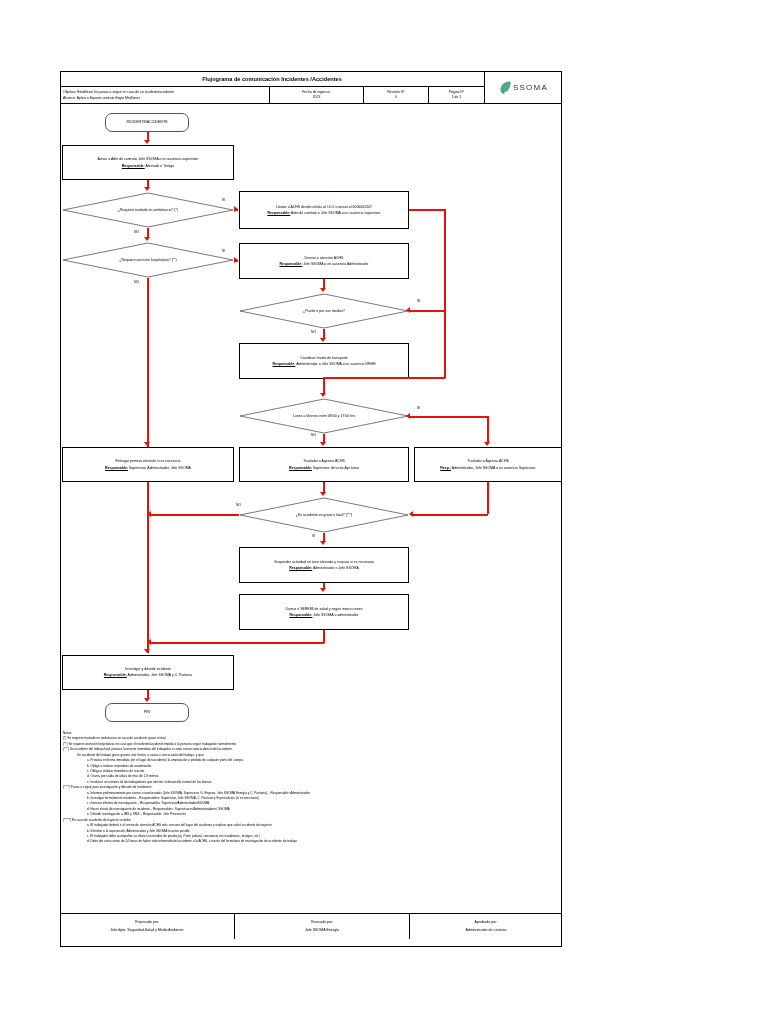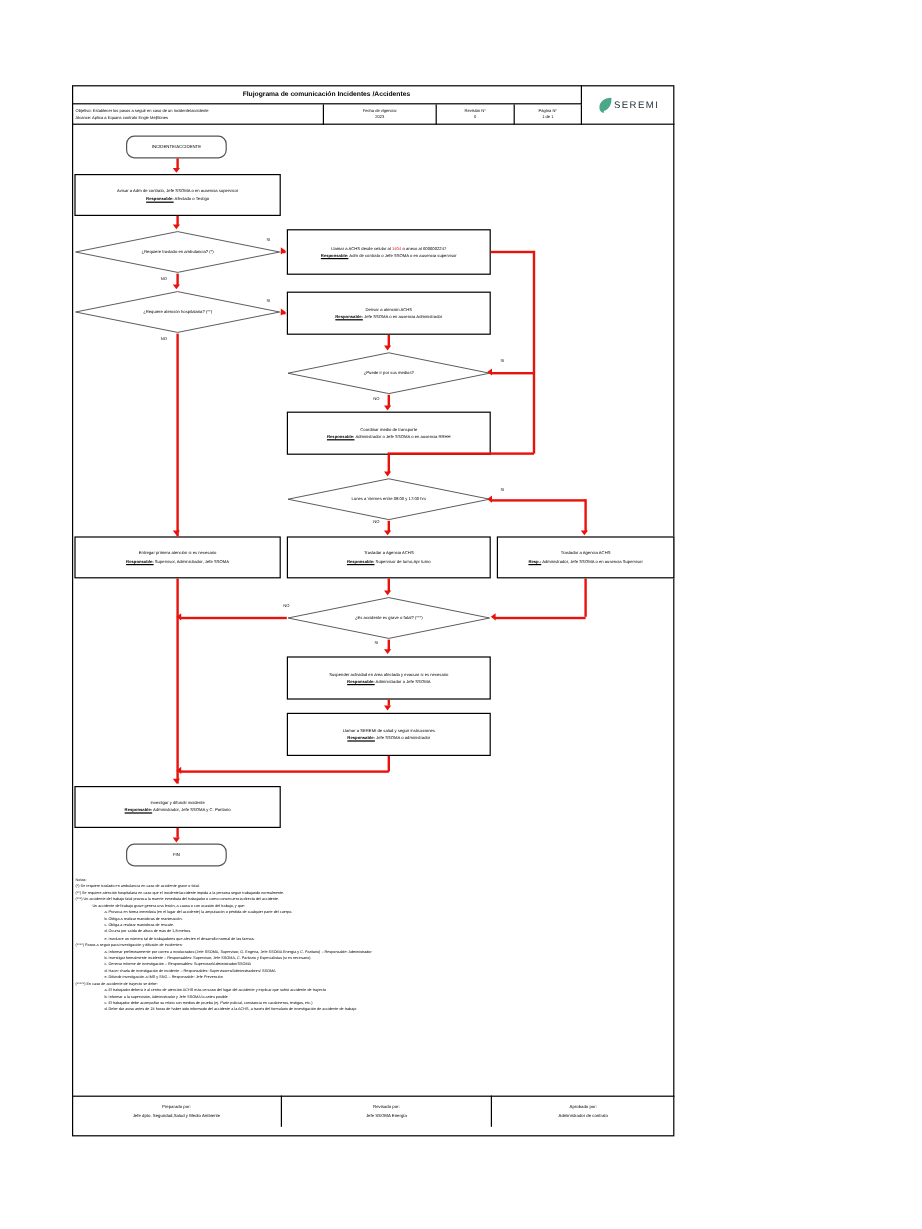--- a/index.html
+++ b/index.html
@@ -68,21 +68,21 @@
 
   <div class="frame"></div>
 
   <div class="hdr-title">Flujograma de comunicación Incidentes /Accidentes</div>
 
   <div class="hdr-logo">
     <div class="logo-wrap">
       <svg width="13" height="15" viewBox="0 0 26 30">
         <path d="M23 3 C10 3 3 11 3 19 C3 25 7 28 11 28 C9 22 11 14 20 10 C13 13 10 19 10 25 C17 24 24 16 23 3 Z" fill="#4aa888"></path>
       </svg>
-      <span class="logo-text">SEREMI</span>
+      <span class="logo-text">SSOMA</span>
     </div>
   </div>
 
   <div class="hdr-obj">
     <div>Objetivo:  Establecer los pasos a seguir en caso de un incidente/accidente</div>
     <div>Alcance: Aplica a Equans contrato Engie Mejillones</div>
   </div>
 
   <div class="hdr-cell hdr-c1">
     <span>Fecha de vigencia:</span>

